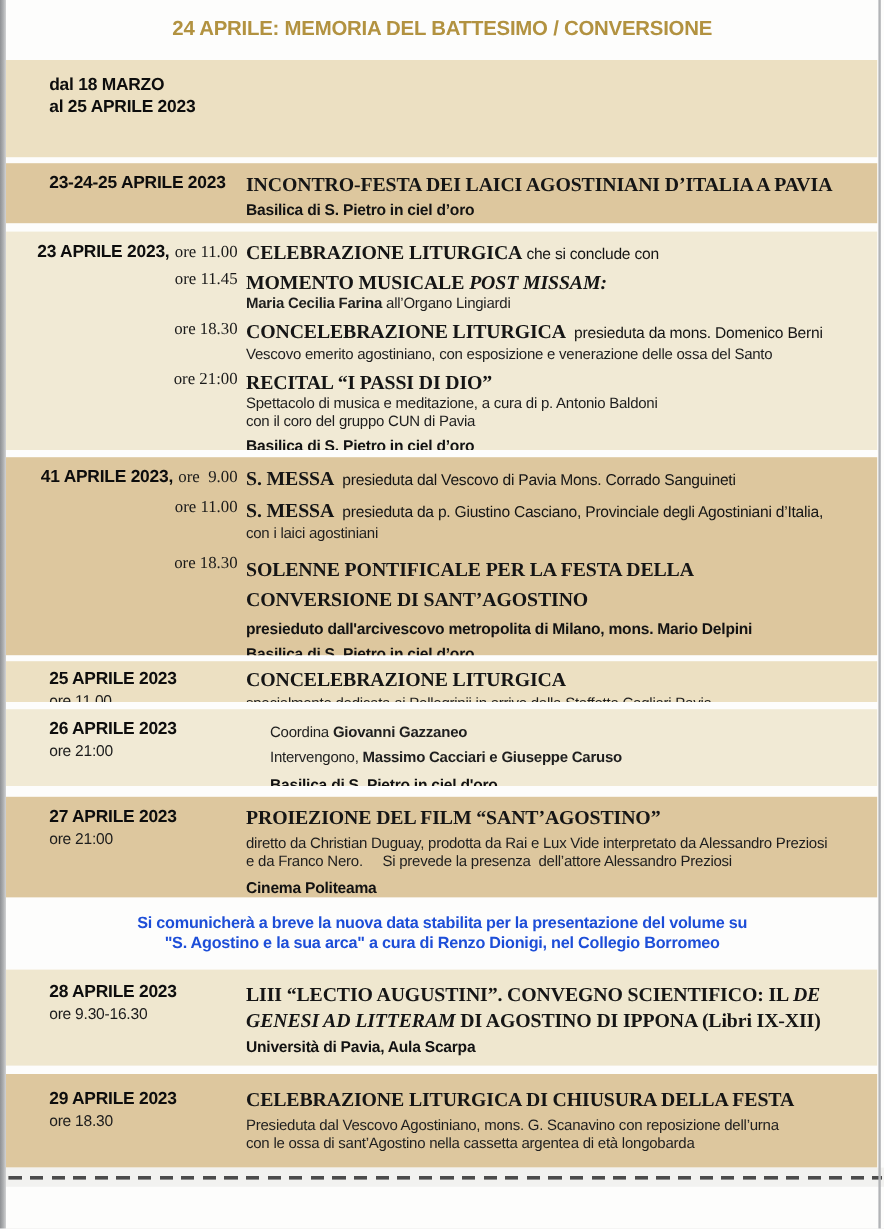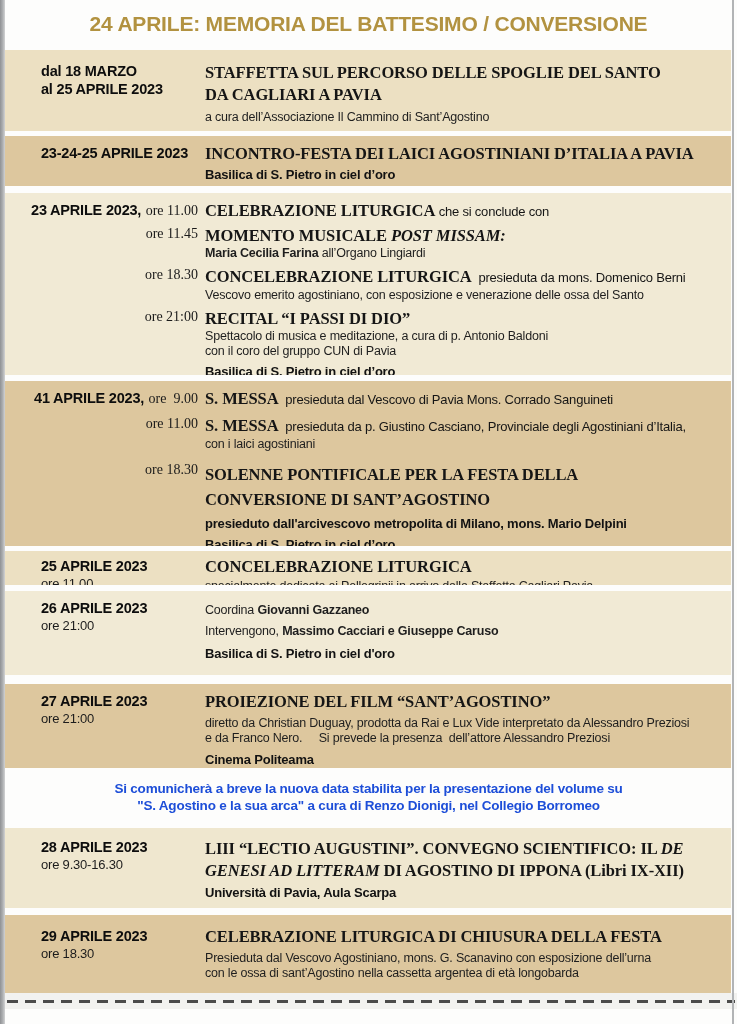--- a/index.html
+++ b/index.html
@@ -13,36 +13,36 @@
   }
   .edge-left{position:absolute;left:0;top:0;width:5px;height:1024px;
     background:linear-gradient(to right,#8f9194,#aeb0b2 55%,#d2d3d4);z-index:5;}
   .edge-right{position:absolute;left:732px;top:0;width:2px;height:1024px;background:#b2b4b6;z-index:5;}
   .artifact-top{position:absolute;left:115px;top:6px;width:515px;height:3px;opacity:.22;
     background:repeating-linear-gradient(to right,#9a9a9a 0 14px,transparent 14px 22px);}
   .content-col-wrap{position:absolute;left:5px;top:0;width:727px;}
 
   .title-band{height:47px;background:#fdfdfc;display:flex;align-items:center;justify-content:center;}
   .title-band .t{
-    font-size:21px;font-weight:bold;letter-spacing:-0.2px;color:#b29240;
+    font-size:17px;font-weight:bold;letter-spacing:-0.2px;color:#b29240;
   }
 
   .band{box-sizing:border-box;width:726px;display:flex;overflow:hidden;}
   .band-tan{background:#ddc79e;}
   .band-beige{background:#ece0c2;}
   .band-cream{background:#f1ead5;}
   .band-cream2{background:#efe7cf;}
 
   
   .b1{margin-top:3px;height:81px;padding-top:12px;}
   .b2{margin-top:5px;height:50px;padding-top:8px;}
   .b3{margin-top:7px;height:182px;padding-top:8px;display:block;}
   .b4{margin-top:6px;height:165px;padding-top:8px;display:block;}
   .b5{margin-top:5px;height:34px;padding-top:6px;}
-  .b6{margin-top:6px;height:84px;padding-top:8px;}
+  .b6{margin-top:6px;height:64px;padding-top:8px;gap:20px;}
   .b7{margin-top:9px;height:84px;padding-top:8px;}
   .notice{margin-top:0;height:60px;background:#fdfdfc;box-sizing:border-box;
     padding-top:12px;text-align:center;}
   .b8{margin-top:0;height:80px;padding-top:10px;}
   .b9{margin-top:7px;height:78px;padding-top:12px;}
   .bottom-strip{box-sizing:border-box;width:732px;height:16px;background:#f2f2f0;position:relative;}
   .cut-line{position:absolute;left:2px;top:7px;width:728px;height:3px;
     background:repeating-linear-gradient(to right,#4b4b4b 0 11px,transparent 11px 18px);}
 
   .datecol{box-sizing:border-box;width:200px;flex:0 0 200px;}
@@ -80,25 +80,20 @@
 
   <div class="content-col-wrap">
 
     <div class="title-band">
       <div class="t">24 APRILE: MEMORIA DEL BATTESIMO / CONVERSIONE</div>
     </div>
 
     <div class="band band-beige b1">
       <div class="datecol left date-b date-pre">dal 18 MARZO
 al 25 APRILE 2023</div>
-      <div class="content">
-        <div class="h-serif h2lines">STAFFETTA SUL PERCORSO DELLE SPOGLIE DEL SANTO
-DA CAGLIARI A PAVIA</div>
-        <div class="sans mt4">a cura dell’Associazione Il Cammino di Sant’Agostino</div>
-      </div>
     </div>
 
     <div class="band band-tan b2">
       <div class="datecol left date-b">23-24-25 APRILE 2023</div>
       <div class="content">
         <div class="h-serif">INCONTRO-FESTA DEI LAICI AGOSTINIANI D’ITALIA A PAVIA</div>
         <div class="venue mt3">Basilica di S. Pietro in ciel d’oro</div>
       </div>
     </div>
 
@@ -226,21 +221,21 @@
       </div>
     </div>
 
     <div class="band band-tan b9">
       <div class="datecol left">
         <div class="date-b">29 APRILE 2023</div>
         <div class="ore-sans">ore 18.30</div>
       </div>
       <div class="content">
         <div class="h-serif">CELEBRAZIONE LITURGICA DI CHIUSURA DELLA FESTA</div>
-        <div class="sans pre mt4">Presieduta dal Vescovo Agostiniano, mons. G. Scanavino con esposizione dell’urna
+        <div class="sans pre mt4">Presieduta dal Vescovo Agostiniano, mons. G. Scanavino con reposizione dell’urna
 con le ossa di sant’Agostino nella cassetta argentea di età longobarda</div>
       </div>
     </div>
 
     <div class="bottom-strip">
       <div class="cut-line"></div>
     </div>
 
   </div>
 

